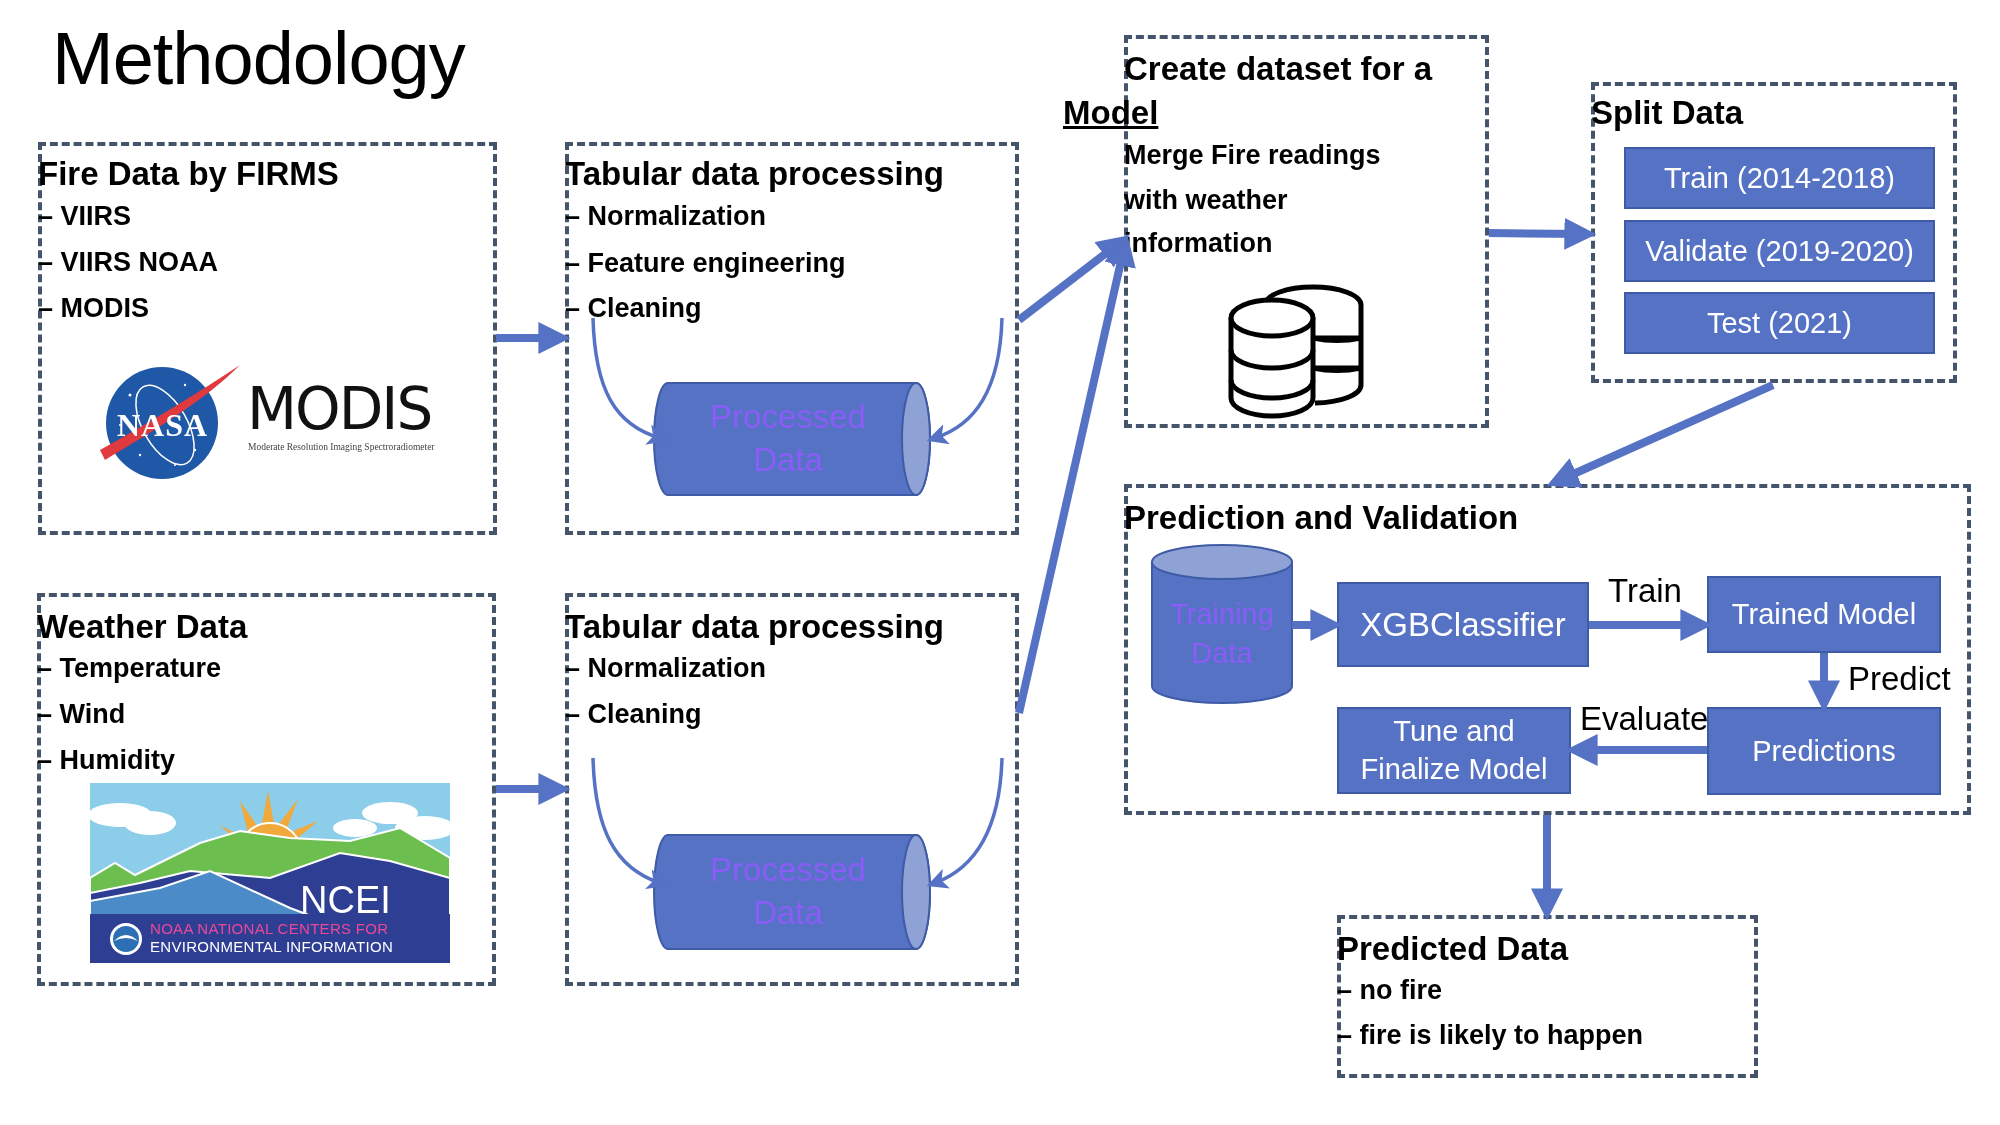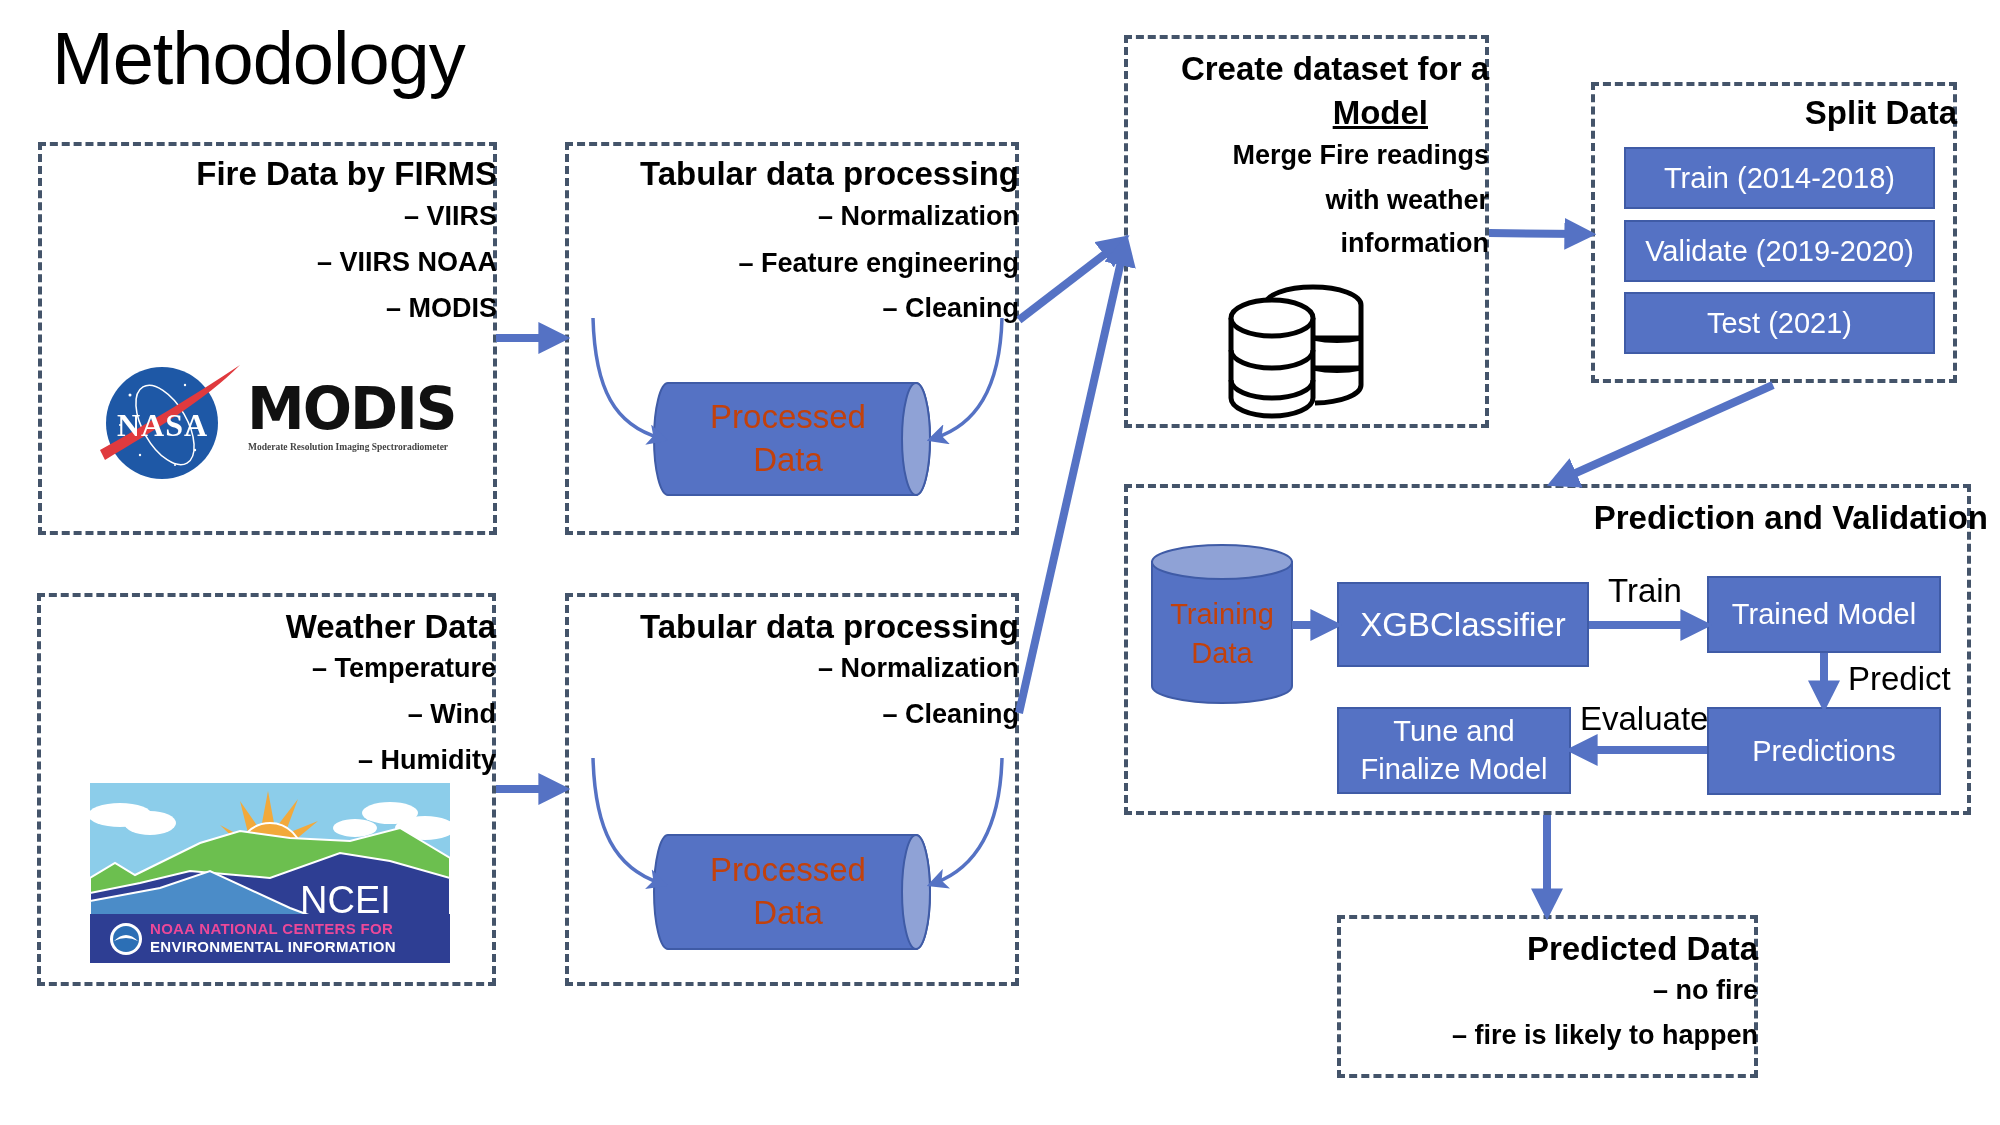--- a/index.html
+++ b/index.html
@@ -1,31 +1,31 @@
 <!DOCTYPE html>
 <html><head>
 <meta charset="utf-8">
 <style>
   html, body { margin:0; padding:0; background:#ffffff; }
   body { width:2000px; height:1125px; position:relative; overflow:hidden;
          font-family:"Liberation Sans", "DejaVu Sans", sans-serif; color:#000; }
   .abs { position:absolute; }
   .title { left:52px; top:22px; font-size:74px; font-weight:400; letter-spacing:-1px; line-height:1; }
   .dbox { position:absolute; border:4px dashed #44546A; box-sizing:border-box; }
-  .tx { position:absolute; text-align:right; white-space:nowrap; line-height:1.0; }
+  .tx { position:absolute; text-align:left; white-space:nowrap; line-height:1.0; }
   .hd { font-weight:700; font-size:33px; }
   .ln { font-size:27px;font-weight:bold; }
   .blue { position:absolute; background:#5572C4; border:2px solid #3F5BA6; box-sizing:border-box;
           color:#fff; display:flex; align-items:center; justify-content:center; text-align:center; }
   .sm { font-size:29px; }
   .md { font-size:33px; }
   .lbl { position:absolute; font-size:33px; white-space:nowrap; }
   svg.overlay { position:absolute; left:0; top:0; width:2000px; height:1125px; pointer-events:none; }
-  .cyl-text { position:absolute; color:#c2410c; font-size:33px; text-align:center; line-height:1.3; white-space:nowrap; }
-  .logo-text { position:absolute; white-space:nowrap;font-weight:bold; }
+  .cyl-text { position:absolute; color:#8b5cf6; font-size:33px; text-align:center; line-height:1.3; white-space:nowrap; }
+  .logo-text { position:absolute; white-space:nowrap; }
 </style>
 </head>
 <body>
 
 <div class="abs title">Methodology</div>
 
 <div class="dbox" style="left:38px; top:142px; width:459px; height:393px;"></div>
 <div class="tx hd" style="left:38px; width:459px; top:157px;">Fire Data by FIRMS</div>
 <div class="tx ln" style="left:38px; width:459px; top:203px;">– VIIRS</div>
 <div class="tx ln" style="left:38px; width:459px; top:249px;">– VIIRS NOAA</div>

